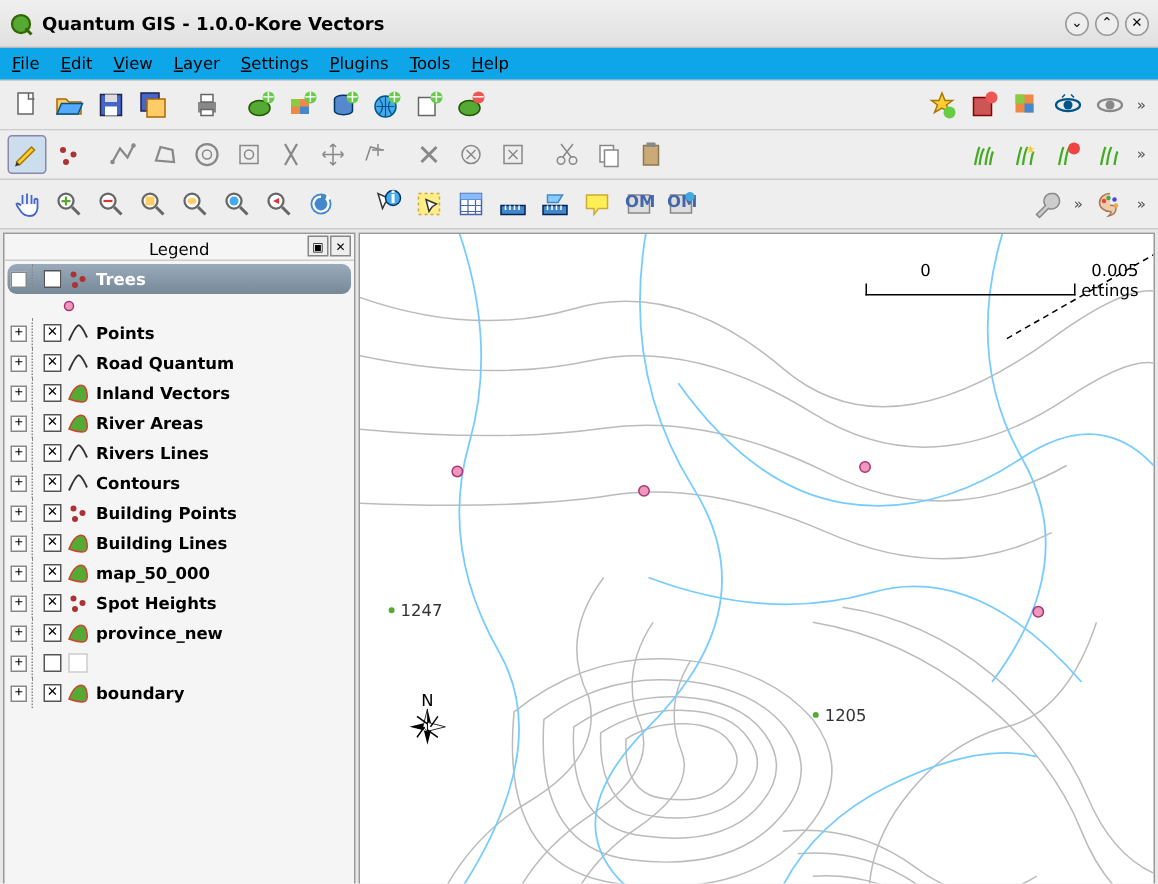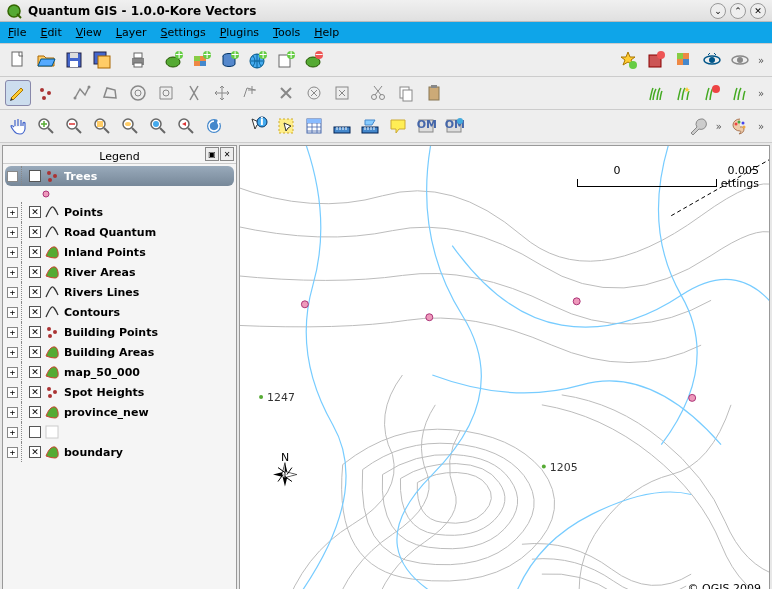--- a/index.html
+++ b/index.html
@@ -1,17 +1,17 @@
 <!DOCTYPE html>
 <html><head>
 <meta charset="utf-8">
 <style>
 *{box-sizing:border-box;margin:0;padding:0;font-family:"DejaVu Sans",Arial,sans-serif;font-size:11px;}
 body{background:#e8e8e8;width:772px;height:589px;overflow:hidden;}
-.titlebar{height:22px;background:linear-gradient(#f0f0f0,#e0e0e0);display:flex;align-items:center;padding:0 6px;border-bottom:1px solid #bbb;}
+.titlebar{height:32px;background:linear-gradient(#f0f0f0,#e0e0e0);display:flex;align-items:center;padding:0 6px;border-bottom:1px solid #bbb;}
 .titlebar .logo{width:16px;height:16px;margin-right:6px;}
 .titlebar .title{flex:1;font-weight:bold;font-size:12px;}
 .titlebar .winbtn{width:16px;height:16px;border:1px solid #999;border-radius:8px;background:#eee;margin-left:4px;display:flex;align-items:center;justify-content:center;font-size:9px;cursor:pointer;}
 .menubar{height:22px;background:#0ea5e9;display:flex;align-items:center;padding:0 8px;border-bottom:1px solid #ccc;}
 .menubar span{margin-right:14px;cursor:pointer;}
 .menubar span u{text-decoration:underline;}
 .toolbar{background:#eee;display:flex;align-items:center;padding:2px 4px;border-bottom:1px solid #ccc;flex-wrap:nowrap;min-height:30px;}
 .tbtn{width:26px;height:26px;margin:1px;display:flex;align-items:center;justify-content:center;border:1px solid transparent;border-radius:3px;cursor:pointer;}
 .tbtn.active{border-color:#88a;background:#cde;}
 .tbtn svg{width:20px;height:20px;}
@@ -471,21 +471,21 @@
             </svg></span>
           <span class="lyr-name">Road Quantum</span>
         </div>
         <div class="layer-row">
           <div class="tree-exp">+</div>
           <div class="tree-dots"></div>
           <div class="chk">✕</div>
           <span class="lyr-icon"><svg width="16" height="16">
               <path d="M2 12q3-8 7-9t5 5-3 6-9-2z" fill="#5a3" stroke="#c43" stroke-width="1"></path>
             </svg></span>
-          <span class="lyr-name">Inland Points</span>
+          <span class="lyr-name">Inland Vectors</span>
         </div>
         <div class="layer-row">
           <div class="tree-exp">+</div>
           <div class="tree-dots"></div>
           <div class="chk">✕</div>
           <span class="lyr-icon"><svg width="16" height="16">
               <path d="M2 12q3-8 7-9t5 5-3 6-9-2z" fill="#5a3" stroke="#c43" stroke-width="1"></path>
             </svg></span>
           <span class="lyr-name">River Areas</span>
         </div>
@@ -518,21 +518,21 @@
             </svg></span>
           <span class="lyr-name">Building Points</span>
         </div>
         <div class="layer-row">
           <div class="tree-exp">+</div>
           <div class="tree-dots"></div>
           <div class="chk">✕</div>
           <span class="lyr-icon"><svg width="16" height="16">
               <path d="M2 12q3-8 7-9t5 5-3 6-9-2z" fill="#5a3" stroke="#c43" stroke-width="1"></path>
             </svg></span>
-          <span class="lyr-name">Building Areas</span>
+          <span class="lyr-name">Building Lines</span>
         </div>
         <div class="layer-row">
           <div class="tree-exp">+</div>
           <div class="tree-dots"></div>
           <div class="chk">✕</div>
           <span class="lyr-icon"><svg width="16" height="16">
               <path d="M2 12q3-8 7-9t5 5-3 6-9-2z" fill="#5a3" stroke="#c43" stroke-width="1"></path>
             </svg></span>
           <span class="lyr-name">map_50_000</span>
         </div>

